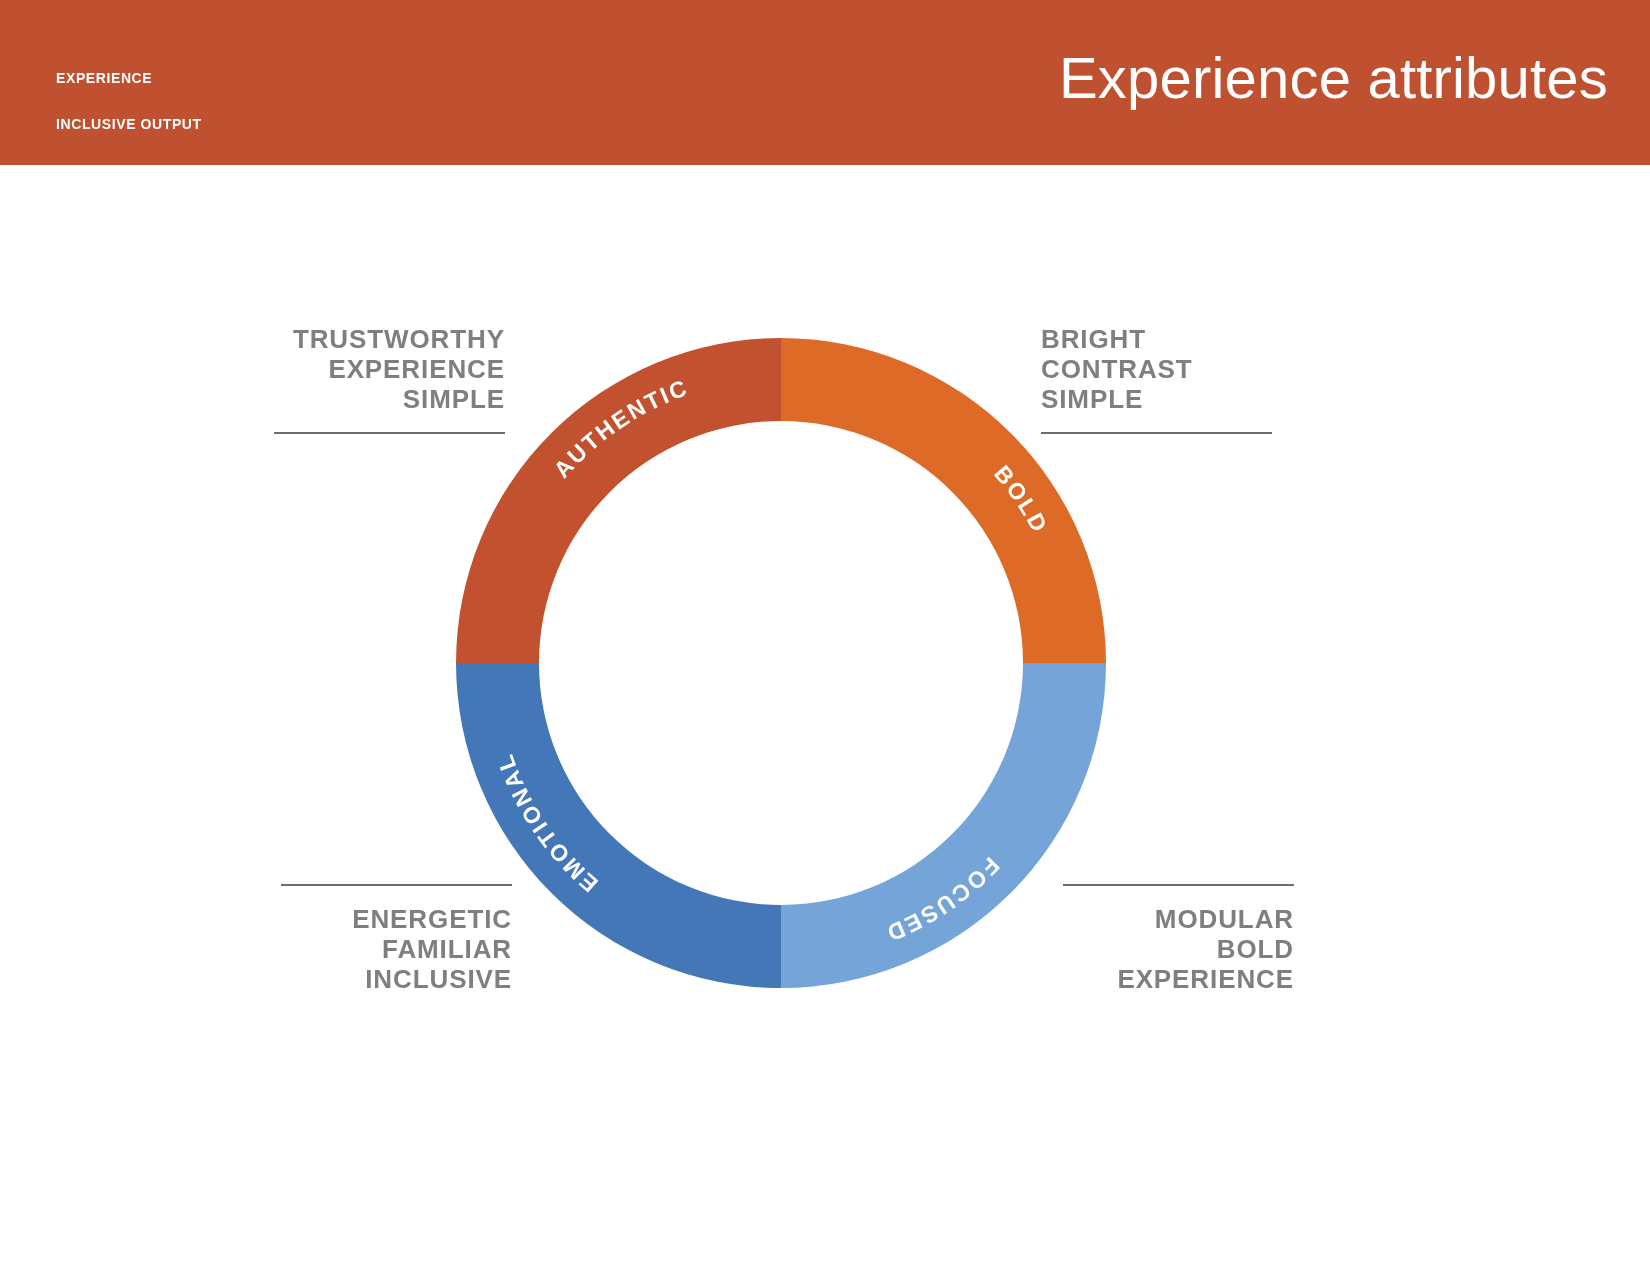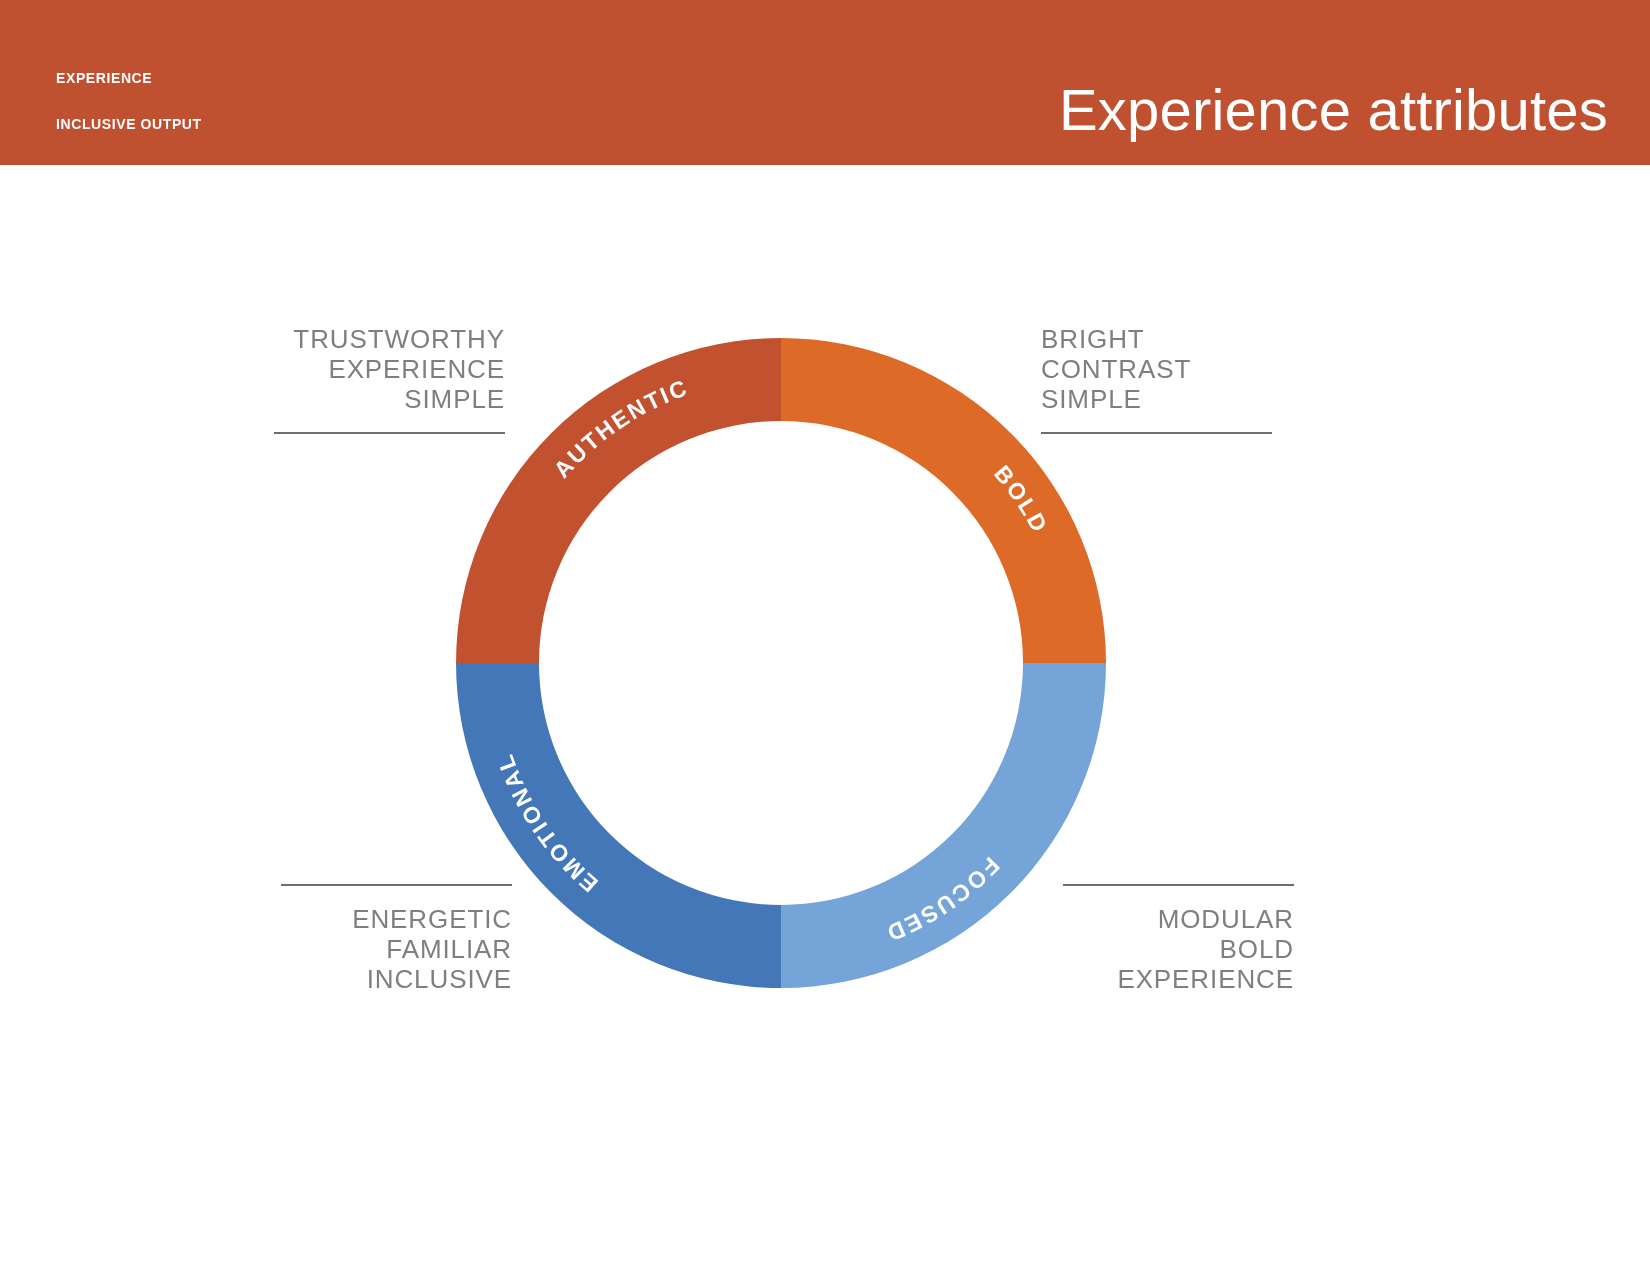--- a/index.html
+++ b/index.html
@@ -28,21 +28,20 @@
   }
   .eyebrow div{display:block;}
   .deck-title{
     position:absolute;right:42px;top:46px;
     color:#ffffff;
     font-size:58px;
     font-weight:400;
     letter-spacing:0.2px;
     line-height:64px;
     white-space:nowrap;
-    margin-top:32px;
   }
 
   
   .donut-wrap{
     position:absolute;
     left:456px;top:338px;
     width:650px;height:650px;
   }
   .donut-svg{display:block;width:650px;height:650px;overflow:visible;}
   .arc-label{
@@ -55,21 +54,21 @@
 
   
   .attr-group{position:absolute;}
   .attr-list{
     color:#7f7f7f;
     font-size:26px;
     font-weight:400;
     letter-spacing:0.9px;
     line-height:30px;
   }
-  .attr-list div{white-space:nowrap;}
+  .attr-list div{white-space:nowrap;font-weight:bold;}
   .rule{
     background:#6e6e6e;
     height:2px;
     width:231px;
   }
 
   .group-tl{left:274px;top:324px;text-align:right;}
   .group-tl .attr-list{width:231px;}
   .group-tl .rule{margin-top:18px;}
 

